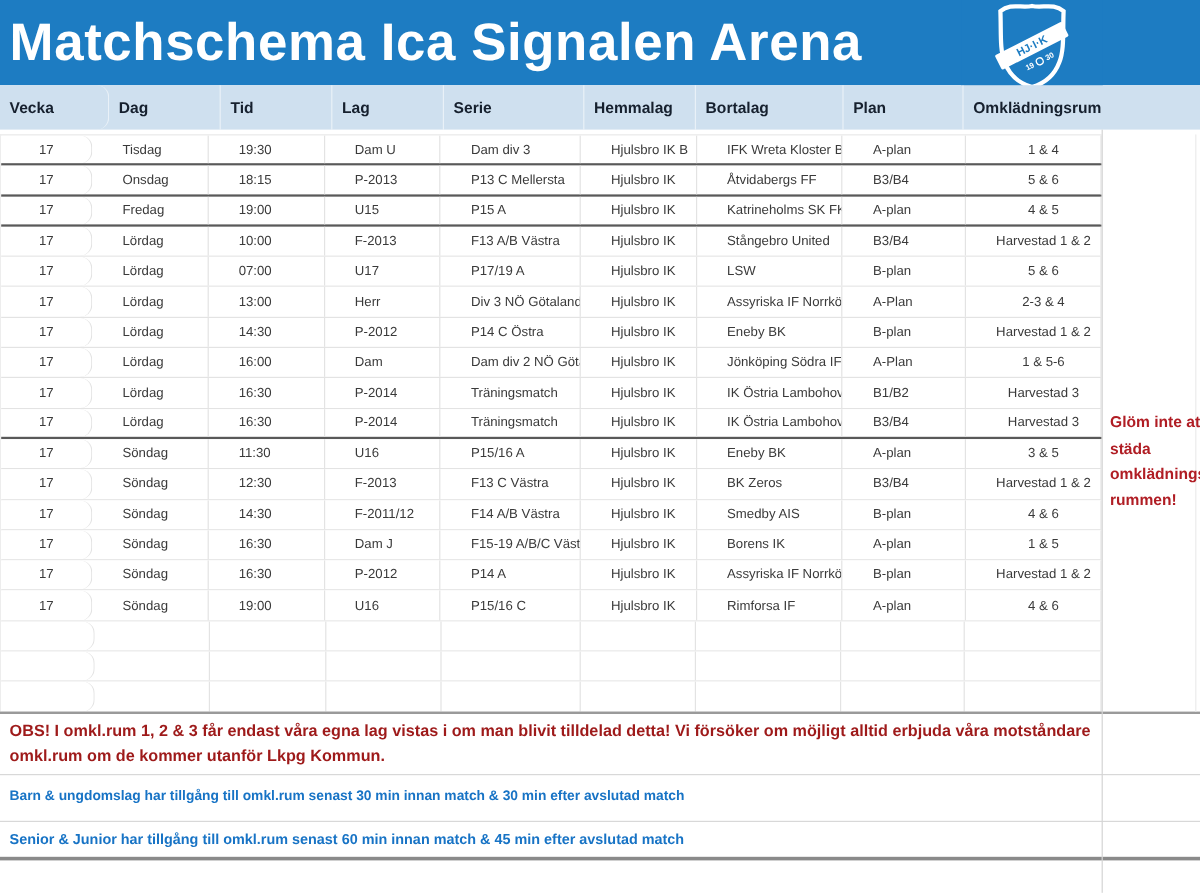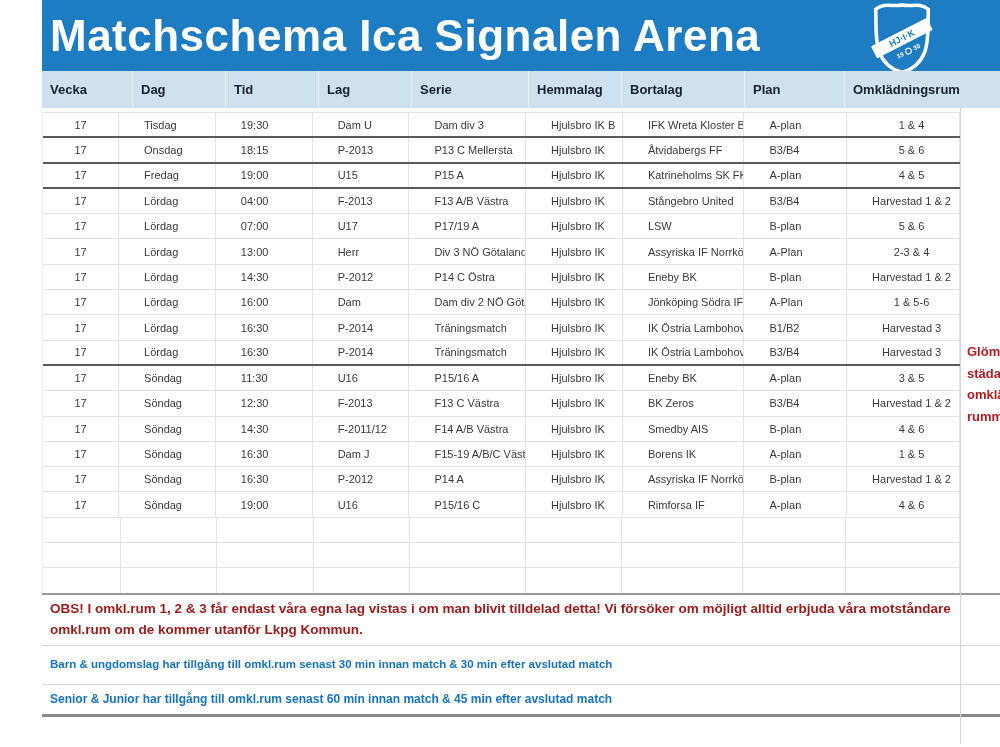--- a/index.html
+++ b/index.html
@@ -4,21 +4,21 @@
 <style>
   :root{
     --header-blue:#1d7cc2;
     --subheader-blue:#cfe0ef;
     --thin:#e3e3e3;
     --thick:#595959;
   }
   *{margin:0;padding:0;box-sizing:border-box;}
   html,body{width:1000px;height:747px;overflow:hidden;background:#fff;
     font-family:"Liberation Sans","DejaVu Sans",sans-serif;}
-  #app{position:relative;width:912px;height:747px;background:#fff;margin-left:42px;}
+  #app{position:relative;width:912px;height:747px;background:#fff;}
 
   
   .topbar{position:absolute;left:0;top:0;width:1000px;height:71px;
     background:var(--header-blue);display:flex;align-items:center;}
   .title{color:#fff;font-weight:800;font-size:44px;letter-spacing:.5px;
     padding-left:8px;white-space:nowrap;}
   .logo-box{position:absolute;left:801px;top:0;width:118px;height:78px;
     background:var(--header-blue);display:flex;align-items:center;justify-content:center;}
 
   
@@ -33,21 +33,21 @@
   .table{position:absolute;left:0;top:112px;width:918px;
     border-top:1px solid var(--thin);border-left:1px solid #ededed;}
   .trow{display:flex;height:25.3px;border-bottom:1px solid var(--thin);background:#fff;gap:17px;}
   .trow.group-end{border-bottom:2px solid var(--thick);}
   .tcell{display:flex;align-items:center;padding:0 8px;font-size:11px;color:#3a3a3a;
     border-right:1px solid var(--thin);overflow:hidden;white-space:nowrap;}
   .tcell.c-vecka,.tcell.c-omkl{justify-content:center;padding:0 2px;}
   .trow.empty{height:25.3px;}
 
   
-  .w-vecka{width:91px;}
+  .w-vecka{width:91px;border-radius:10px;}
   .w-dag{width:93px;}
   .w-tid{width:93px;}
   .w-lag{width:93px;}
   .w-serie{width:117px;}
   .w-hemmalag{width:93px;}
   .w-bortalag{width:123px;}
   .w-plan{width:100px;}
   .w-omkl{width:115px;}
 
   
@@ -139,21 +139,21 @@
         <div class="tcell w-lag c-lag">U15</div>
         <div class="tcell w-serie c-serie">P15 A</div>
         <div class="tcell w-hemmalag c-hemmalag">Hjulsbro IK</div>
         <div class="tcell w-bortalag c-bortalag">Katrineholms SK FK</div>
         <div class="tcell w-plan c-plan">A-plan</div>
         <div class="tcell w-omkl c-omkl">4 &amp; 5</div>
       </div>
       <div class="trow">
         <div class="tcell w-vecka c-vecka">17</div>
         <div class="tcell w-dag c-dag">Lördag</div>
-        <div class="tcell w-tid c-tid">04:00</div>
+        <div class="tcell w-tid c-tid">10:00</div>
         <div class="tcell w-lag c-lag">F-2013</div>
         <div class="tcell w-serie c-serie">F13 A/B Västra</div>
         <div class="tcell w-hemmalag c-hemmalag">Hjulsbro IK</div>
         <div class="tcell w-bortalag c-bortalag">Stångebro United</div>
         <div class="tcell w-plan c-plan">B3/B4</div>
         <div class="tcell w-omkl c-omkl">Harvestad 1 &amp; 2</div>
       </div>
       <div class="trow">
         <div class="tcell w-vecka c-vecka">17</div>
         <div class="tcell w-dag c-dag">Lördag</div>

